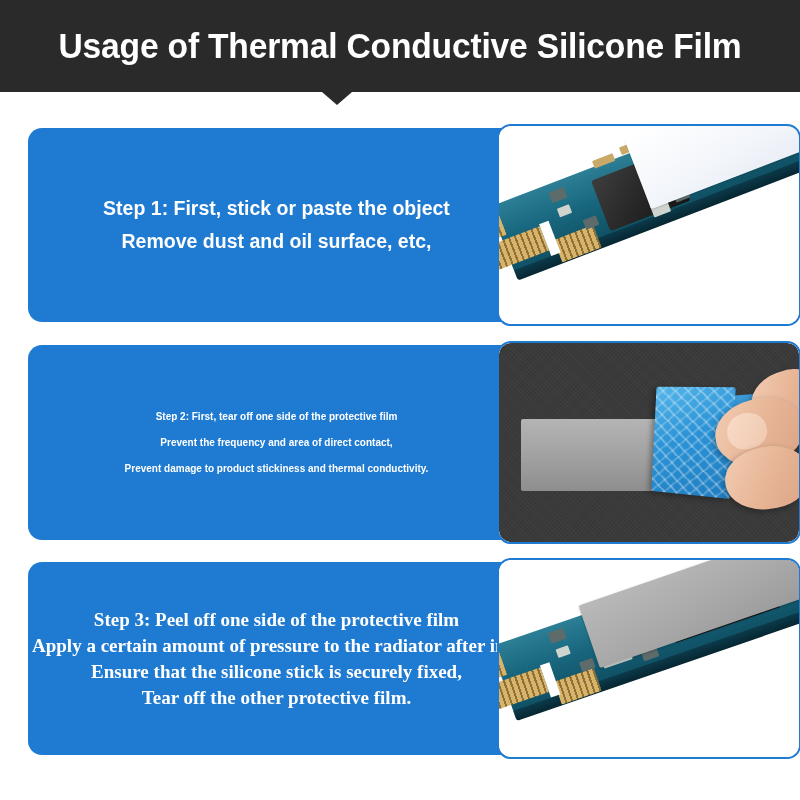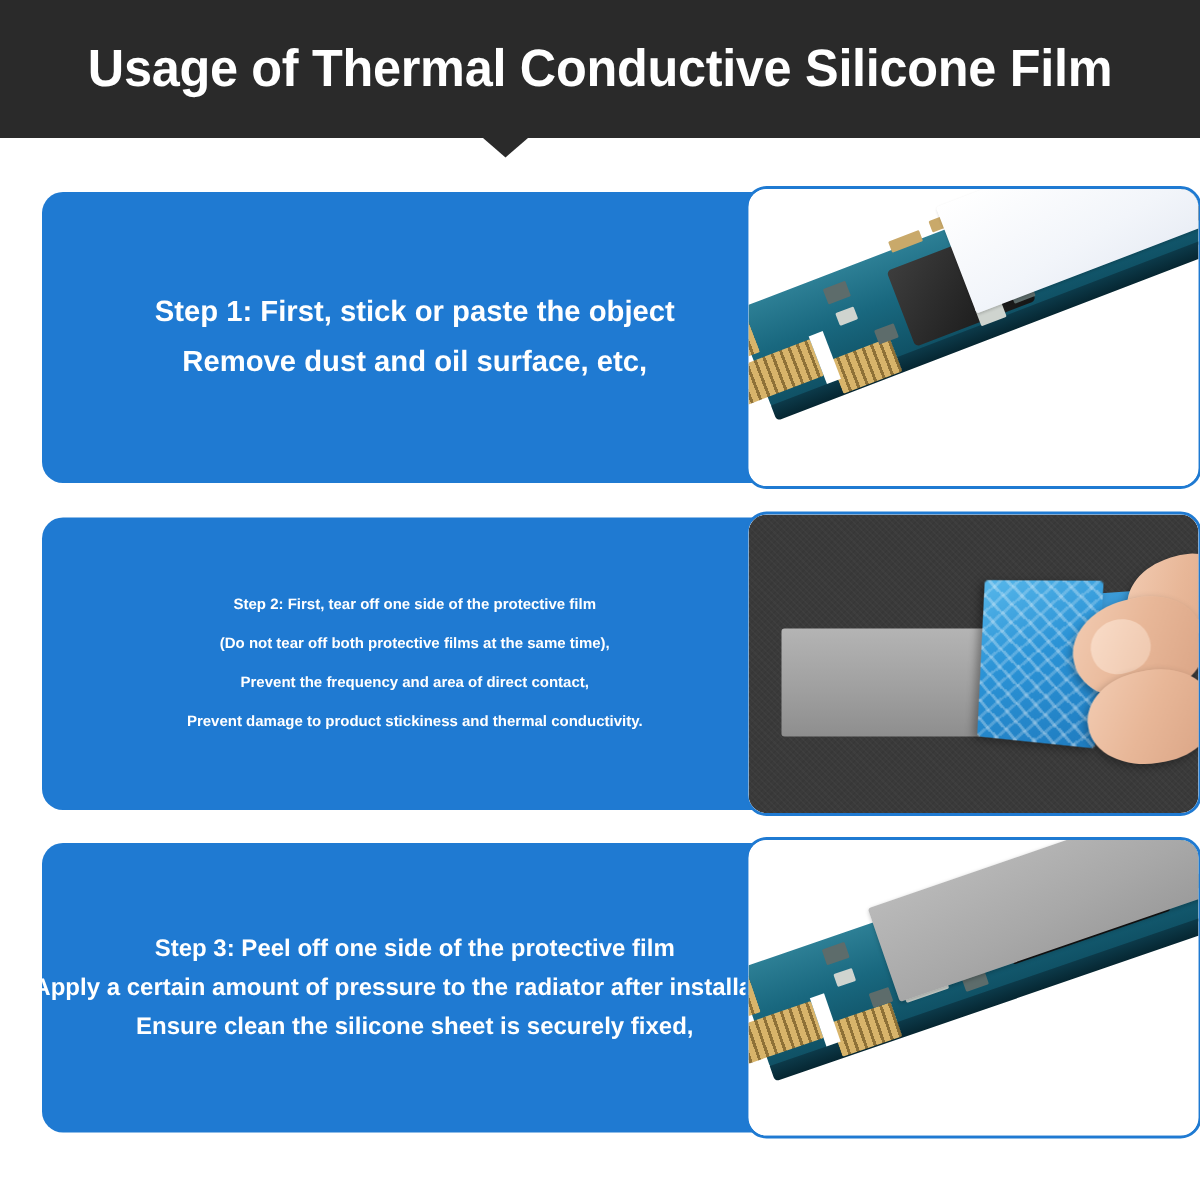--- a/index.html
+++ b/index.html
@@ -66,34 +66,33 @@
   #card-3 { top: 562px;  height: 193px; }
 
   .card-text {
     position: absolute;
     left: 0;
     top: 0;
     width: 497px;
     height: 100%;
     display: flex;
     flex-direction: column;
-    align-items: center;
     justify-content: center;
     color: #ffffff;
     text-align: center;
     box-sizing: border-box;
     padding: 0 4px;
   }
   .card-text .line {
     white-space: nowrap;
     font-weight: bold;
   }
   #card-1 .card-text .line { font-size: 19.5px; line-height: 33px; }
   #card-2 .card-text .line { font-size: 10px; line-height: 26px; }
-  #card-3 .card-text .line { font-size: 16px;   line-height: 26px; }
+  #card-3 .card-text .line { font-size: 19px;   line-height: 26px; font-family: Liberation Serif, serif; }
 
   
   .photo-panel {
     position: absolute;
     left: 469px;
     top: -4px;
     width: 304px;
     height: calc(100% + 8px);
     background: #ffffff;
     border: 2px solid #1f7ad2;
@@ -278,21 +277,20 @@
           <div class="pad-film film-white"></div>
         </div>
       </div>
     </div>
   </div>
 </div>
 
 <div class="card" id="card-2">
   <div class="card-text">
     <div class="line">Step 2: First, tear off one side of the protective film</div>
-    <div class="line">(Do not tear off both protective films at the same time),</div>
     <div class="line">Prevent the frequency and area of direct contact,</div>
     <div class="line">Prevent damage to product stickiness and thermal conductivity.</div>
   </div>
   <div class="photo-panel">
     <div class="photo-inner">
       <div class="peel-scene">
         <div class="grey-sheet"></div>
         <div class="blue-film-back"></div>
         <div class="finger finger-3"></div>
         <div class="blue-film"></div>
@@ -301,21 +299,22 @@
         <div class="finger finger-2"></div>
       </div>
     </div>
   </div>
 </div>
 
 <div class="card" id="card-3">
   <div class="card-text">
     <div class="line">Step 3: Peel off one side of the protective film</div>
     <div class="line">Apply a certain amount of pressure to the radiator after installation</div>
-    <div class="line">Ensure clean the silicone sheet is securely fixed,</div>
+    <div class="line">Ensure that the silicone stick is securely fixed,</div>
+    <div class="line">Tear off the other protective film.</div>
   </div>
   <div class="photo-panel">
     <div class="photo-inner">
       <div class="ssd-scene">
         <div class="ssd" style="top:84px; transform:rotate(-19deg);">
           <div class="ssd-pcb"></div>
           <div class="ssd-pcb-edge"></div>
           <div class="ssd-gold gold-a"></div>
           <div class="ssd-gold gold-b"></div>
           <div class="ssd-gold gold-c"></div>

